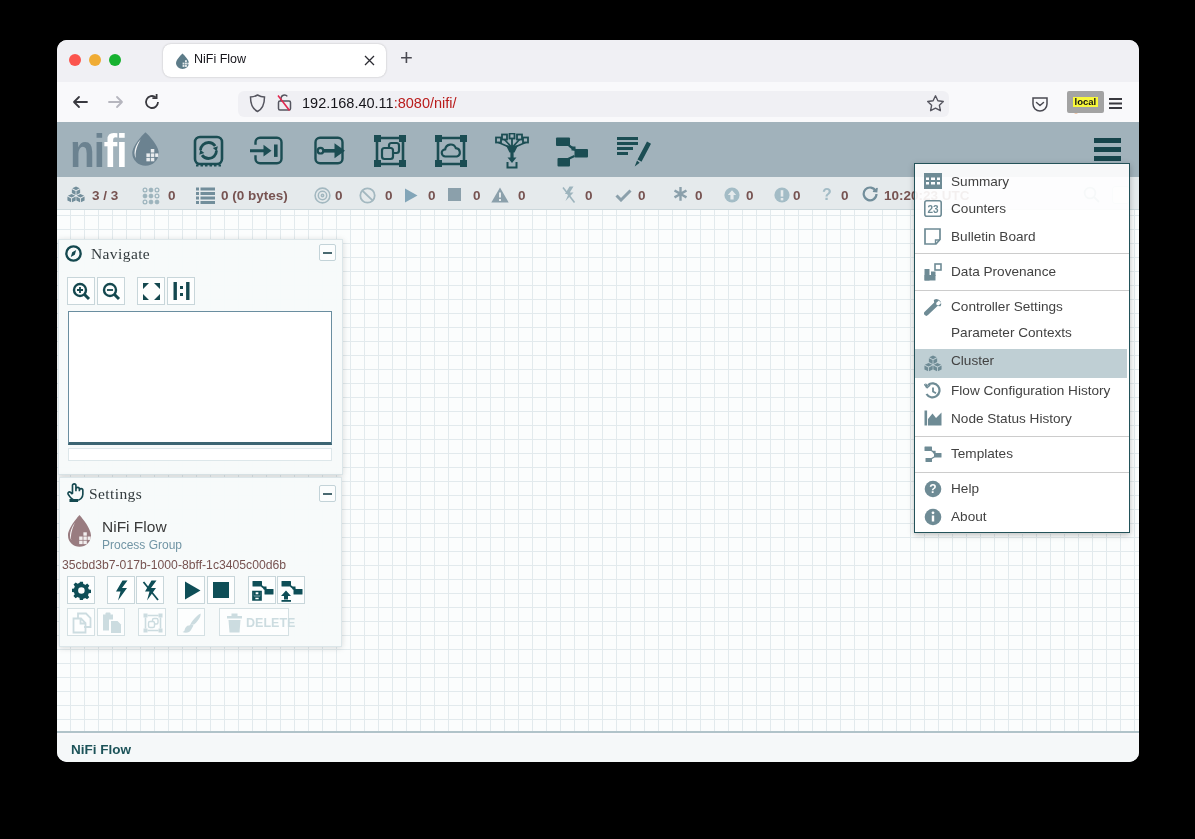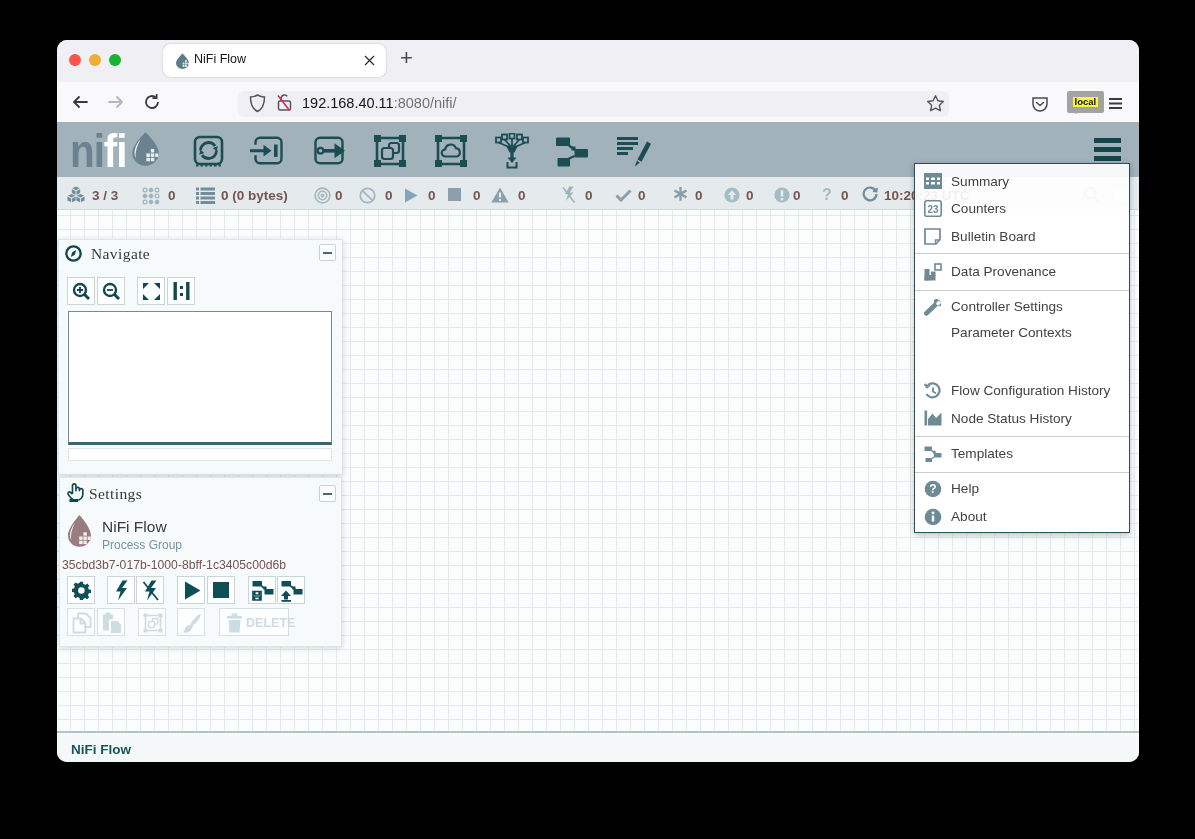--- a/index.html
+++ b/index.html
@@ -8,21 +8,21 @@
   
   #tabbar { position:absolute; left:0; top:0; width:1082px; height:42px; background:#f0f0f4; }
   .tl { position:absolute; top:14px; width:12px; height:12px; border-radius:50%; }
   #tab { position:absolute; left:106px; top:4px; width:223px; height:33px; background:#fff; border-radius:8px; box-shadow:0 0 2px rgba(0,0,0,0.25); }
   #tab .title { position:absolute; left:31px; top:8px; font-size:12.5px; color:#15141a; }
   
   #newtab { position:absolute; left:343px; top:5px; font-size:22px; color:#4a4a52; font-weight:400; }
   #navbar { position:absolute; left:0; top:42px; width:1082px; height:40px; background:#f9f9fb; }
   #urlbar { position:absolute; left:181px; top:9px; width:711px; height:26px; background:#f0f0f4; border-radius:6px; }
   #urltext { position:absolute; left:245px; top:13px; font-size:14.5px; color:#15141a; }
-  #urltext .dim { color:#737373;margin-top:19px; }
+  #urltext .dim { color:#b91c1c;margin-top:19px; }
   .navicon { position:absolute; top:50px; }
   
   #nifihdr { position:absolute; left:0; top:82px; width:1148px; height:55px; background:#a1b2bb; }
   #nifitext { font-weight:bold; font-size:46px; letter-spacing:-1.2px; color:#6b8290; display:inline-block; transform:scaleX(0.88); transform-origin:left top; }
   
   #statusbar { position:absolute; left:0; top:137px; width:1082px; height:33px; background:#e5eaec; border-bottom:1px solid #ccd8dc; }
   .st { position:absolute; top:10.5px; font-size:13.5px; font-weight:bold; color:#775351; }
   .sic { position:absolute; top:10px; }
   
   #canvas { position:absolute; left:0; top:170px; width:1082px; height:523px;
@@ -490,20 +490,34 @@
     <div class="msep" style="top:125.5px;"></div>
     <div class="mi" style="top:130.5px;">
       <svg width="18" height="18" viewBox="0 0 18 18" fill="#6e8b95">
           <path d="M12.5 1 a4.8 4.8 0 0 1 4 7.3 l-3 -0.4 l-9.5 9.2 a2.3 2.3 0 0 1 -3.3 -3.3 L10.2 4.6 l-0.4 -2.7 A4.8 4.8 0 0 1 12.5 1 Z M14.8 2.5 l-2.6 2.6 l0.4 2 l2 0.4 l2.6 -2.6" fill-rule="evenodd"></path>
         </svg>
       <span class="txt">Controller Settings</span>
     </div>
     <div class="mi" style="top:156.5px;">
         <span class="txt">Parameter Contexts</span>
       </div>
+    <div class="mi" style="top:184.5px;height:29px;background:#bfcfd4;">
+      <svg width="18" height="17" viewBox="0 0 17 16" fill="#6e8b95" style="top:6px;">
+        <path d="M8.5 0.5 L12 2.2 L8.5 3.9 L5 2.2 Z"></path>
+          <path d="M4.6 3 L8.1 4.7 L8.1 8.4 L4.6 6.7 Z"></path>
+          <path d="M12.4 3 L8.9 4.7 L8.9 8.4 L12.4 6.7 Z"></path>
+        <path d="M4.3 7.5 L7.8 9.2 L4.3 10.9 L0.8 9.2 Z"></path>
+          <path d="M0.4 10 L3.9 11.7 L3.9 15.4 L0.4 13.7 Z"></path>
+          <path d="M8.2 10 L4.7 11.7 L4.7 15.4 L8.2 13.7 Z"></path>
+        <path d="M12.7 7.5 L16.2 9.2 L12.7 10.9 L9.2 9.2 Z"></path>
+          <path d="M8.8 10 L12.3 11.7 L12.3 15.4 L8.8 13.7 Z"></path>
+          <path d="M16.6 10 L13.1 11.7 L13.1 15.4 L16.6 13.7 Z"></path>
+      </svg>
+      <span class="txt">Cluster</span>
+    </div>
     <div class="mi" style="top:214px;">
       <svg width="18" height="18" viewBox="0 0 18 18" fill="none" stroke="#6e8b95">
           <path d="M4 3 a7 7 0 1 1 -1.5 9" stroke-width="2.2"></path>
           <path d="M1.5 1 L4.2 3.4 L1.8 6.2" fill="#6e8b95" stroke="none"></path>
           <path d="M2 0.5 v5.5 h5" stroke-width="1.8" fill="none" transform="rotate(-40 4.5 3.2) translate(0.3,-0.6) scale(0.8)"></path>
           <path d="M9 5.5 v4 l3 1.8" stroke-width="1.8"></path>
         </svg>
       <span class="txt">Flow Configuration History</span>
     </div>
     <div class="mi" style="top:242px;">

